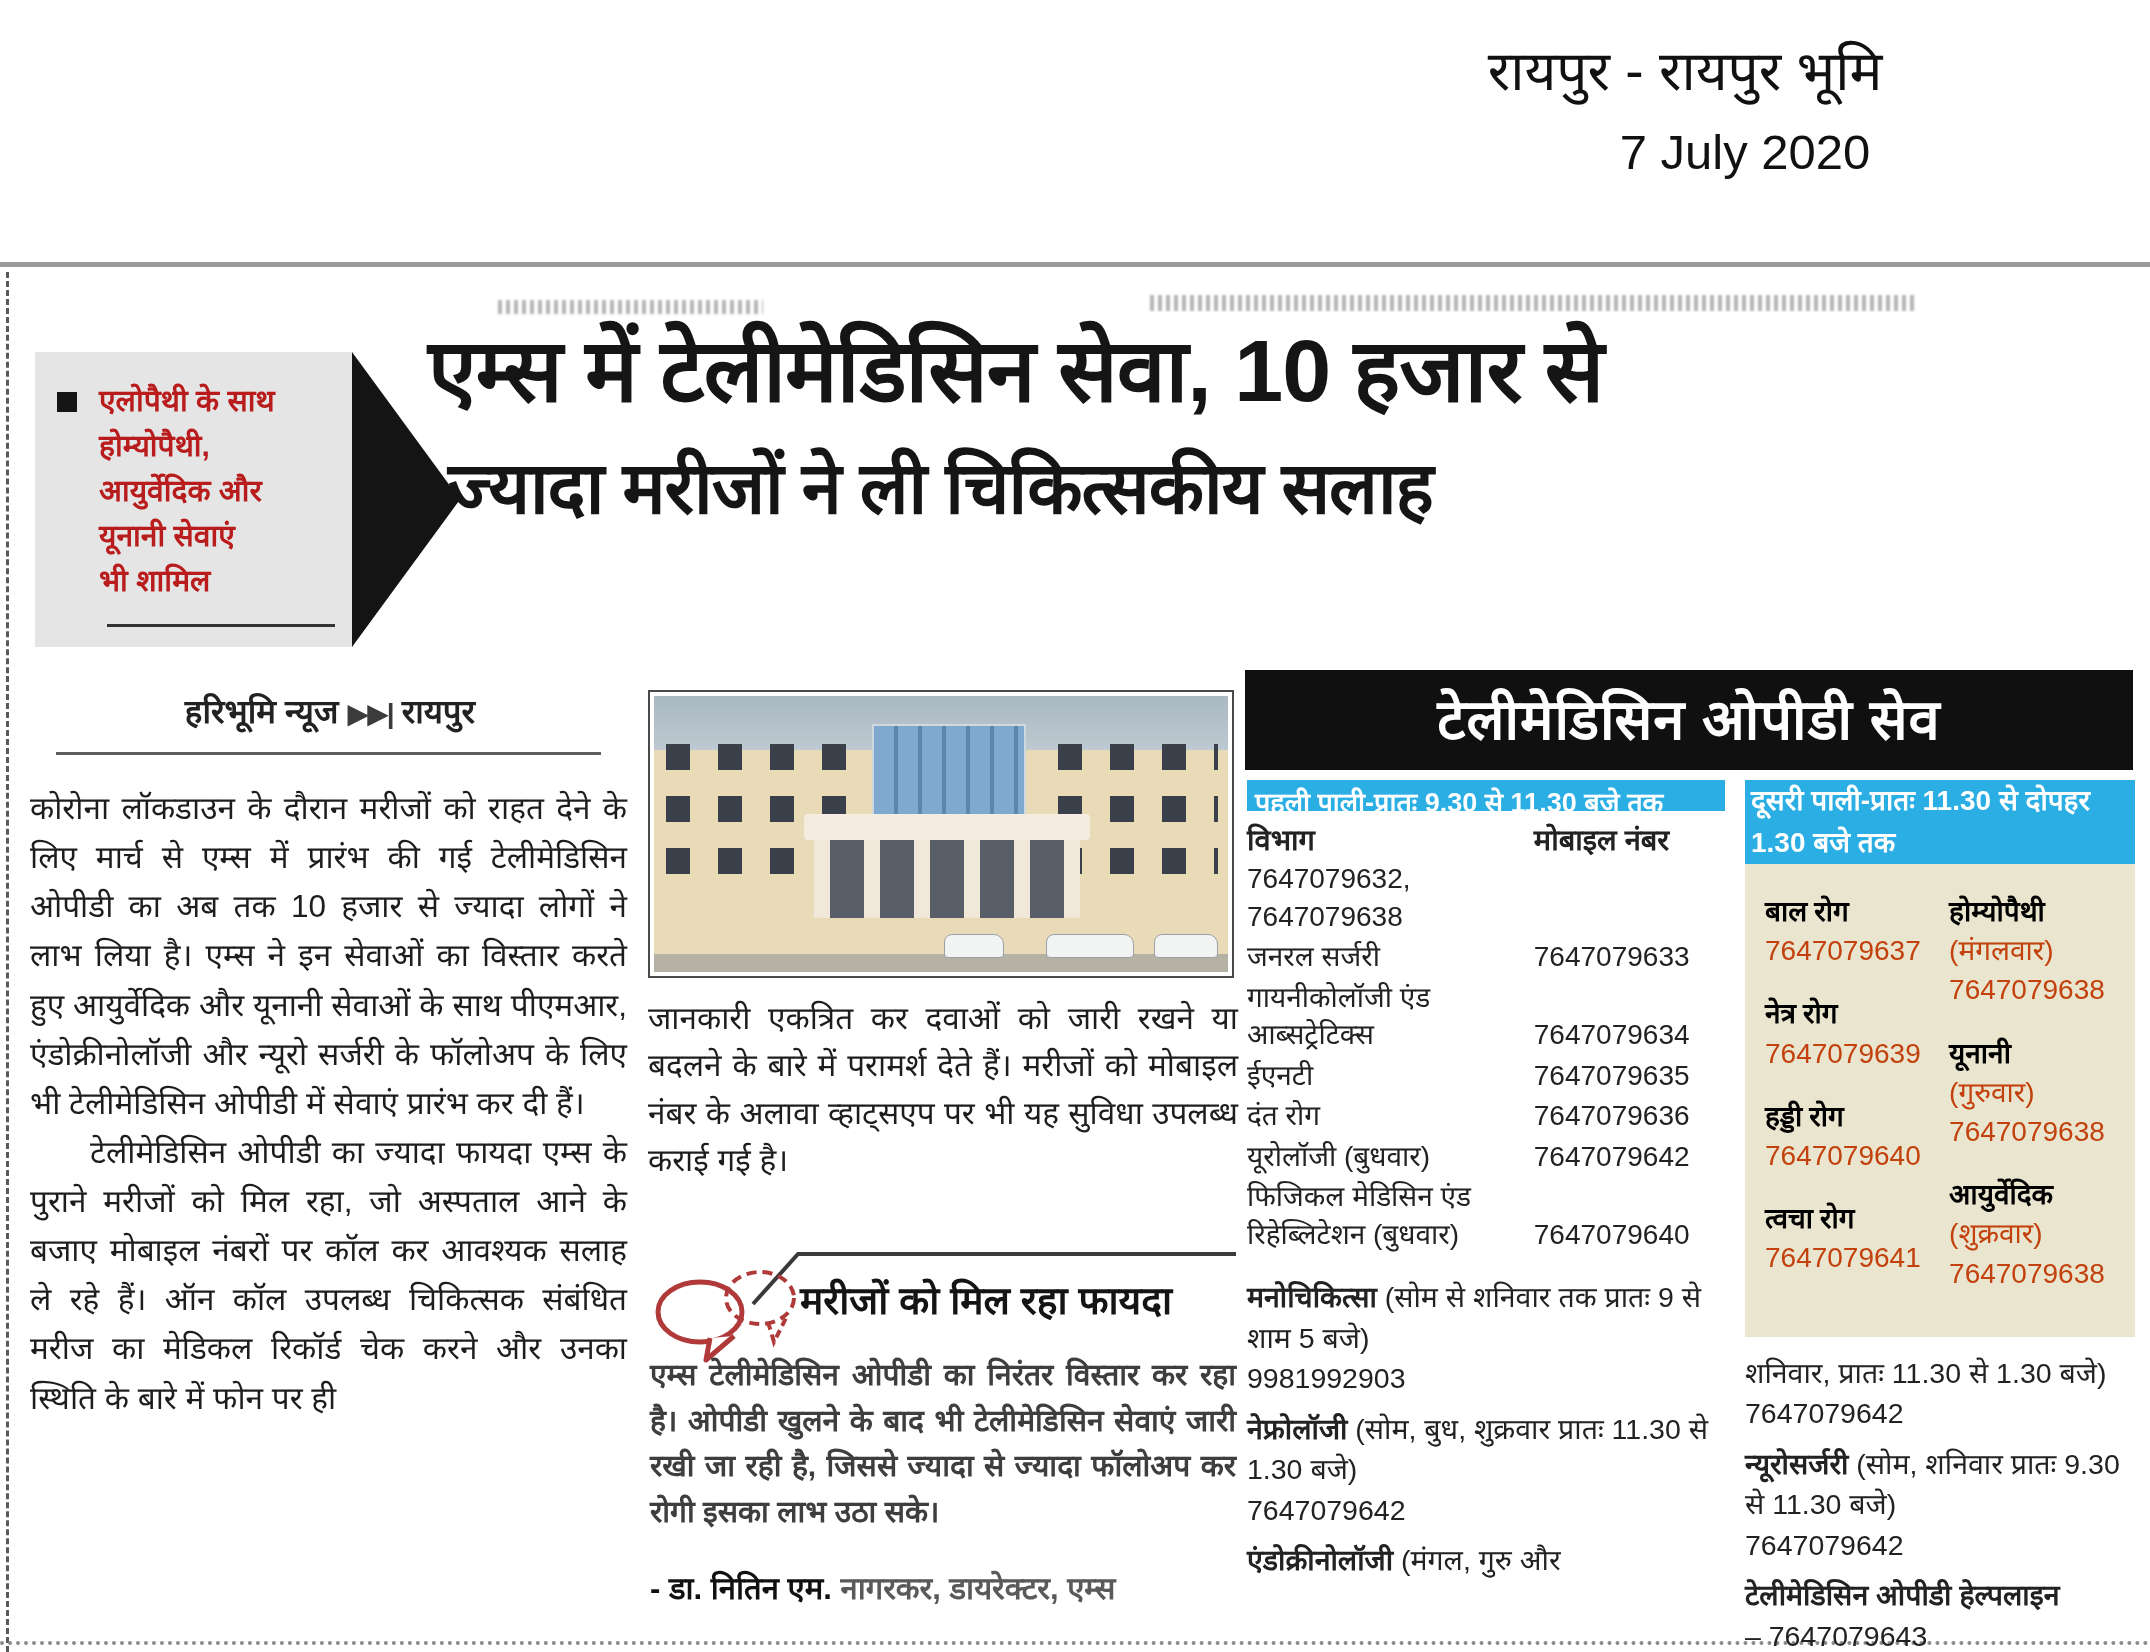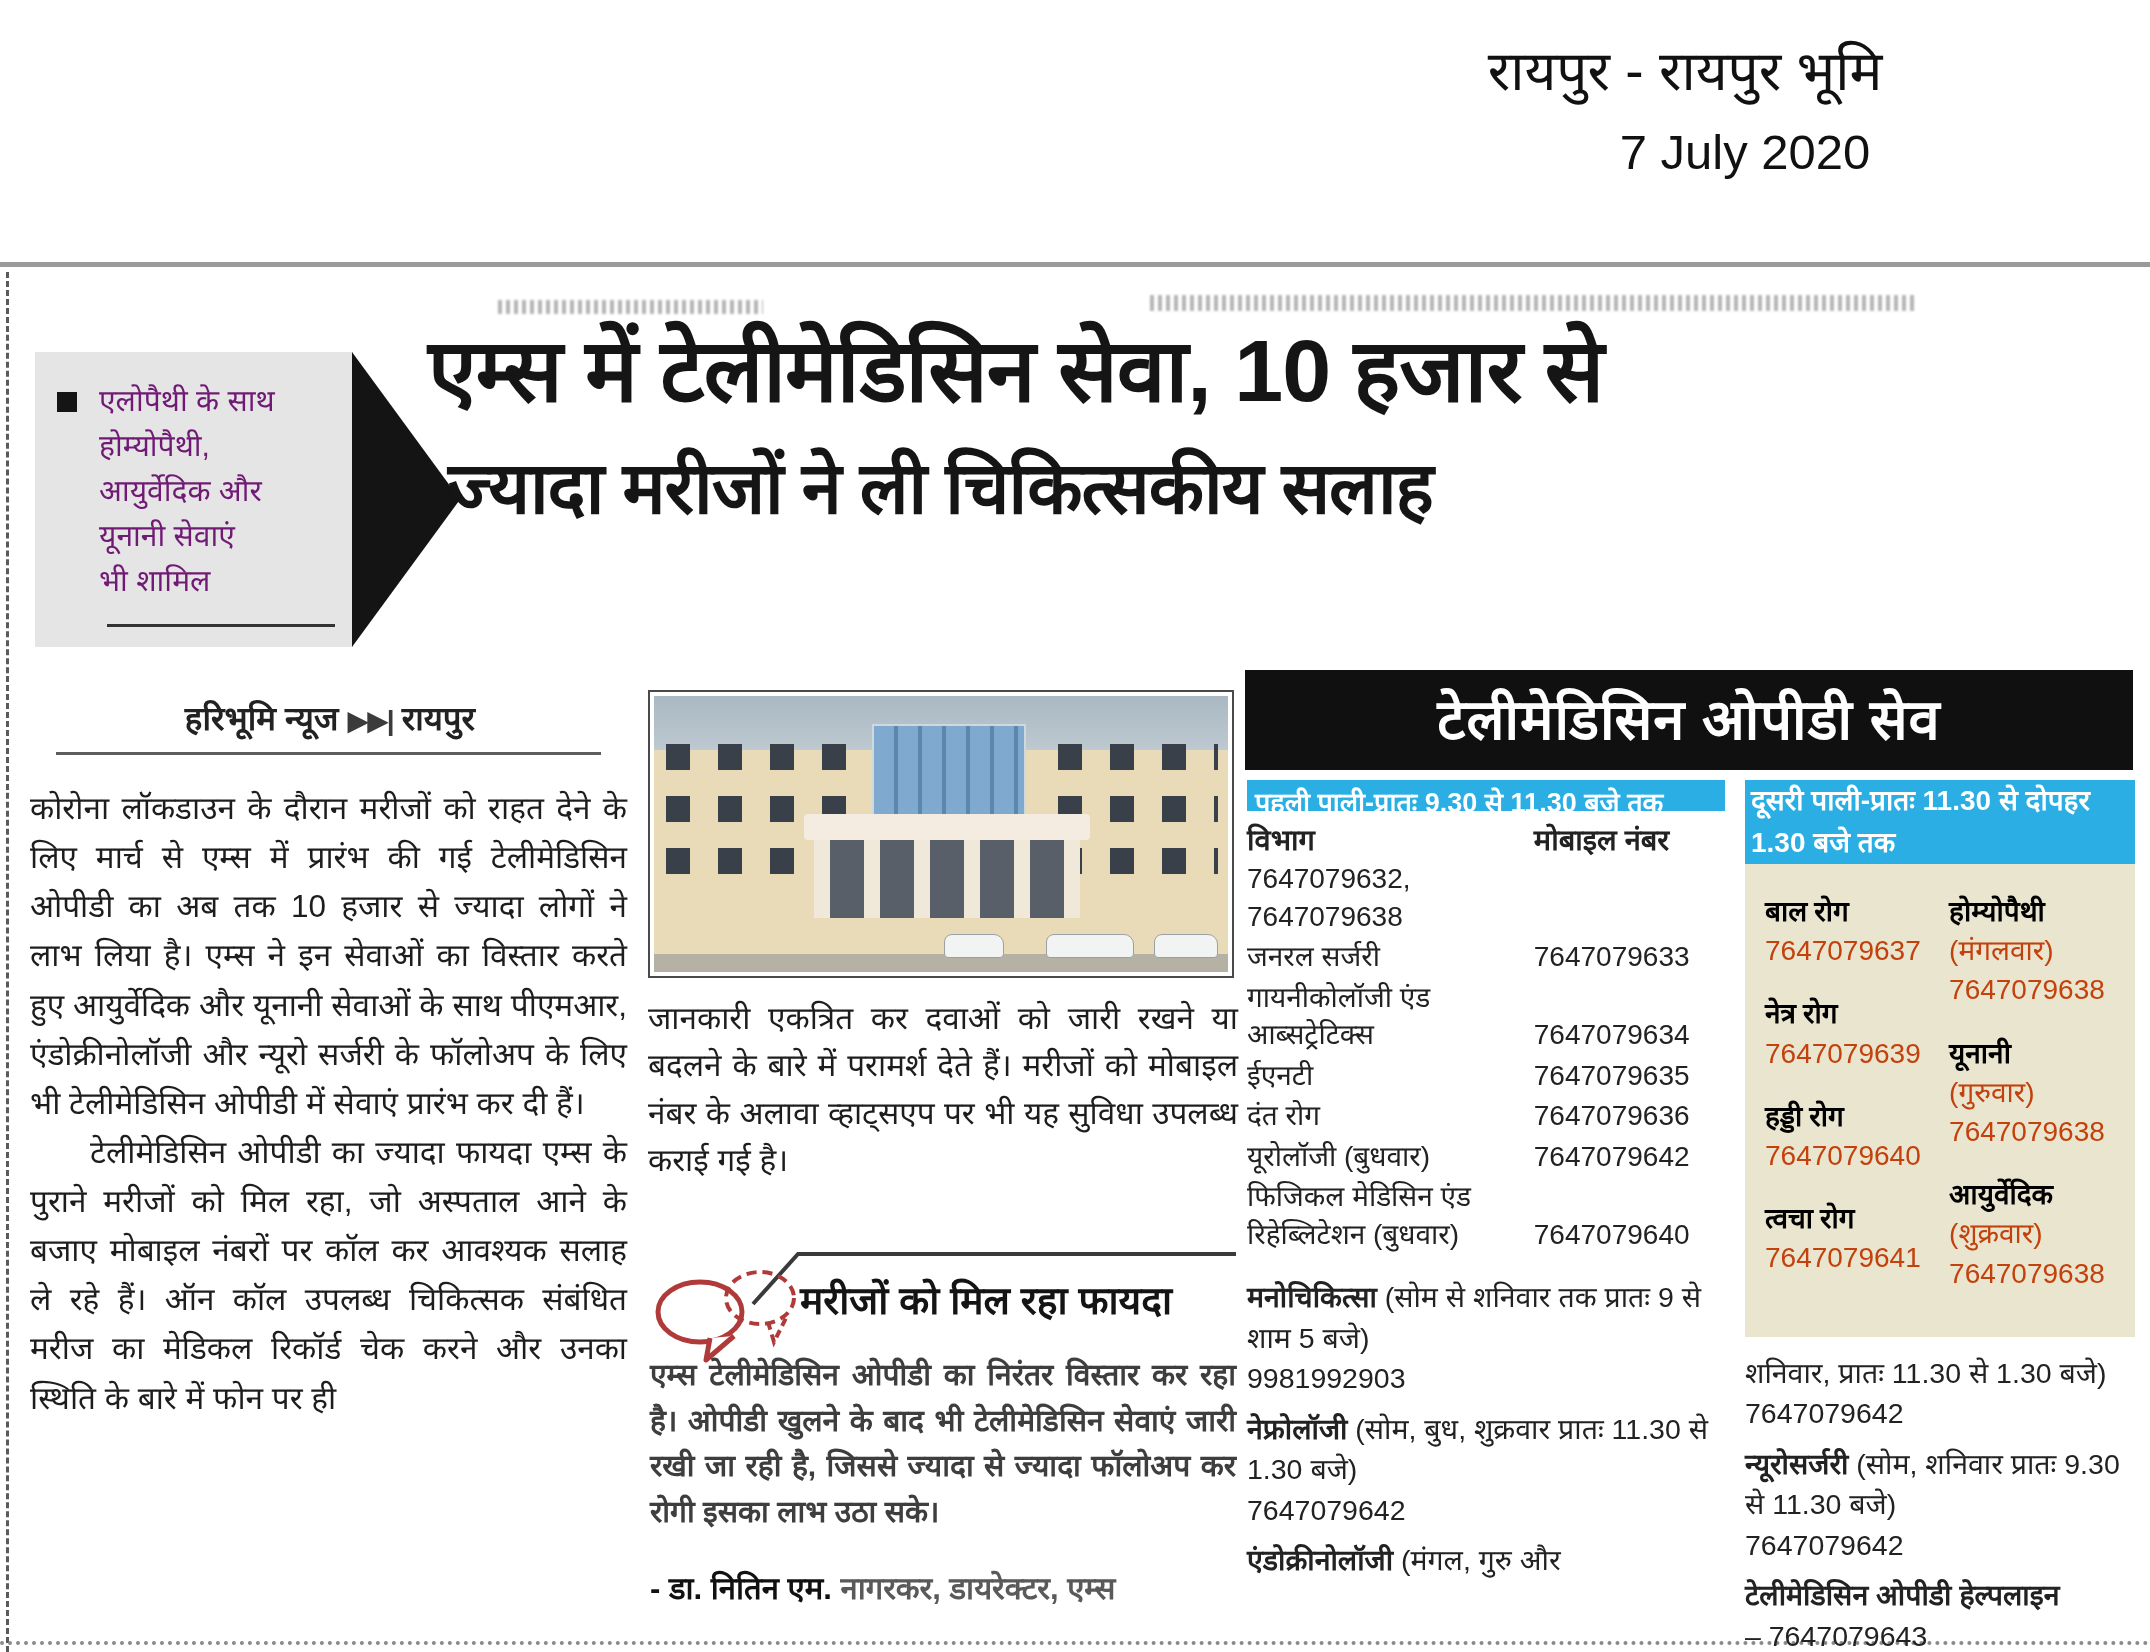--- a/index.html
+++ b/index.html
@@ -21,34 +21,34 @@
   
   .fragment{position:absolute;height:14px;opacity:.5;filter:blur(1px);
             background:repeating-linear-gradient(90deg,#6a6a6a 0 4px,transparent 4px 8px);}
   .frag-a{left:498px;top:300px;width:265px;}
   .frag-b{left:1150px;top:295px;width:765px;height:16px;}
 
   
   .sidebox{position:absolute;left:35px;top:352px;width:318px;height:295px;background:#e5e5e5;
            box-sizing:border-box;padding:26px 12px 10px 64px;}
   .sidebox-bullet{position:absolute;left:22px;top:40px;width:20px;height:20px;background:#151515;}
-  .sidebox-text{font-size:30px;font-weight:400;line-height:1.5;color:#701a75;white-space:pre-line;}
+  .sidebox-text{font-size:30px;font-weight:700;line-height:1.5;color:#b91c1c;white-space:pre-line;}
   .sidebox-underline{position:absolute;left:72px;right:18px;bottom:20px;border-top:3px solid #333;}
   .sidebox-arrow{position:absolute;left:352px;top:352px;width:108px;height:295px;background:#141414;
                  clip-path:polygon(0 0,100% 50%,0 100%);}
 
   
   .headline{position:absolute;left:428px;top:320px;width:1705px;color:#151515;font-weight:800;
             letter-spacing:-1px;}
   .headline .l1{font-size:88px;line-height:1.15;}
   .headline .l2{font-size:72px;line-height:1.15;margin-top:26px;padding-left:20px;}
 
   
   .byline{position:absolute;left:30px;top:688px;width:600px;text-align:center;font-size:33px;
-          font-weight:700;color:#222;margin-top:7px;}
+          font-weight:700;color:#222;}
   .byline .arrows{color:#3b3b3b;font-size:28px;letter-spacing:-2px;}
   .byline-rule{position:absolute;left:56px;top:752px;width:545px;height:3px;background:#5d5d5d;}
   .left-body{position:absolute;left:30px;top:784px;width:597px;font-size:31.5px;line-height:1.56;
              text-align:justify;color:#1d1d1d;}
   .left-body .p2{text-indent:60px;}
 
   
   .photo{position:absolute;left:648px;top:690px;width:586px;height:288px;border:2px solid #4a4a4a;
          background:#fff;box-sizing:border-box;padding:4px;}
   .photo-inner{position:relative;width:100%;height:100%;overflow:hidden;

